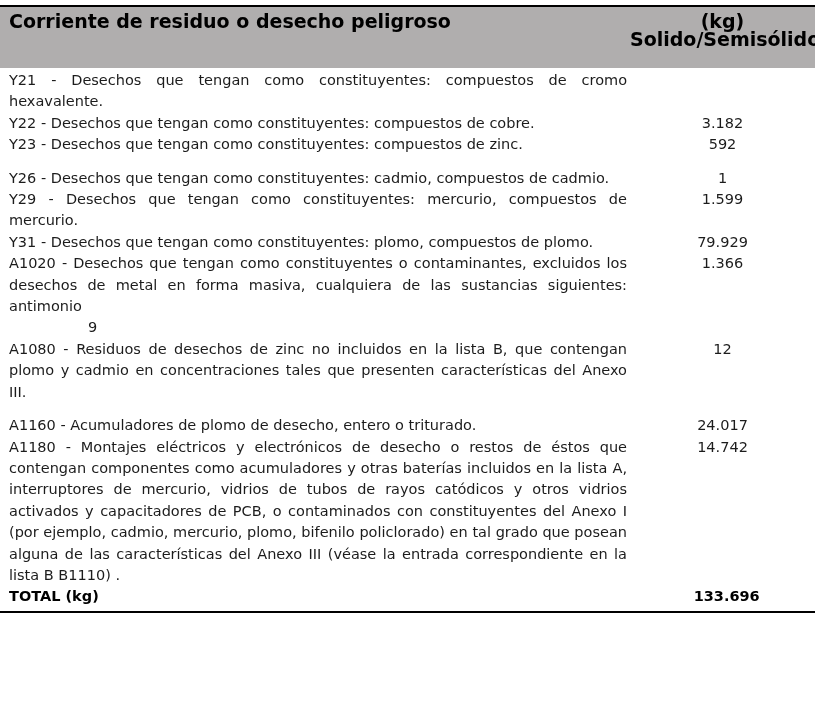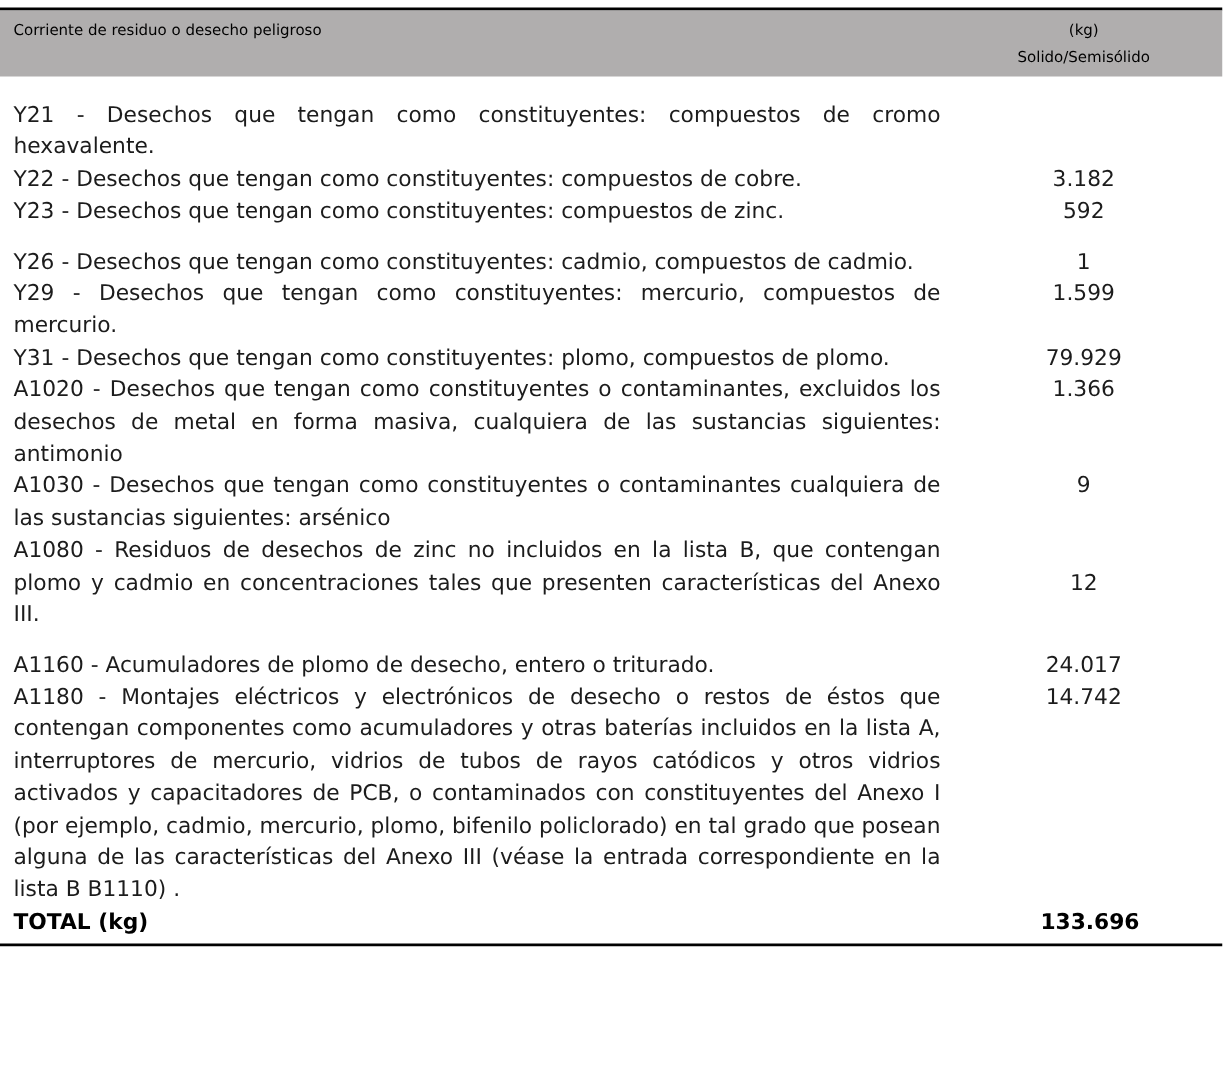--- a/index.html
+++ b/index.html
@@ -20,56 +20,56 @@
   }
   .tbl {
     border-top: 2px solid #000000;
     border-bottom: 2px solid #000000;
   }
   
   .hdr {
     display: flex;
     background: #b0aeae;
     color: #000000;
-    font-weight: normal;
-    font-size: 10px;
+    font-weight: bold;
+    font-size: 19px;
     line-height: 18px;
-    padding: 5px 0 3px 0;
+    padding: 5px 0 20px 0;
   }
   .hdr .c1 {
     width: 630px;
     box-sizing: border-box;
     padding-left: 9px;
     padding-right: 4px;
   }
   .hdr .c2 {
     width: 185px;
     text-align: center;
   }
   
   .tbody {
-    padding-top: 16px;
+    padding-top: 2px;
   }
   .row {
     display: flex;
     font-size: 14.5px;
     line-height: 21.4px;
   }
   .row .desc {
     width: 630px;
     box-sizing: border-box;
     padding-left: 9px;
     padding-right: 3px;
     text-align: justify;
   }
   .row .val {
     width: 185px;
     text-align: center;
   }
-  .gap-sm { margin-bottom: 12px; align-items: center; }
+  .gap-sm { margin-bottom: 12px; }
   .gap-lg { margin-bottom: 27px; }
   
   .row.total {
     font-weight: bold;
     color: #000000;
     padding-bottom: 3px;
     gap: 36px;
   }
   .row.total .desc { text-align: left; }
 </style>
@@ -118,21 +118,20 @@
         <div class="val">79.929</div>
       </div>
 
 
       <div class="row">
         <div class="desc">A1020 - Desechos que tengan como constituyentes o contaminantes, excluidos los desechos de metal en forma masiva, cualquiera de las sustancias siguientes: antimonio</div>
         <div class="val">1.366</div>
       </div>
 
       <div class="row">
-        <div class="desc">A1030 - Desechos que tengan como constituyentes o contaminantes cualquiera de las sustancias siguientes: arsénico</div>
         <div class="val">9</div>
       </div>
 
       <div class="row gap-sm">
         <div class="desc">A1080 - Residuos de desechos de zinc no incluidos en la lista B, que contengan plomo y cadmio en concentraciones tales que presenten características del Anexo III.</div>
         <div class="val">12</div>
       </div>
 
       <div class="row">
         <div class="desc">A1160 - Acumuladores de plomo de desecho, entero o triturado.</div>

